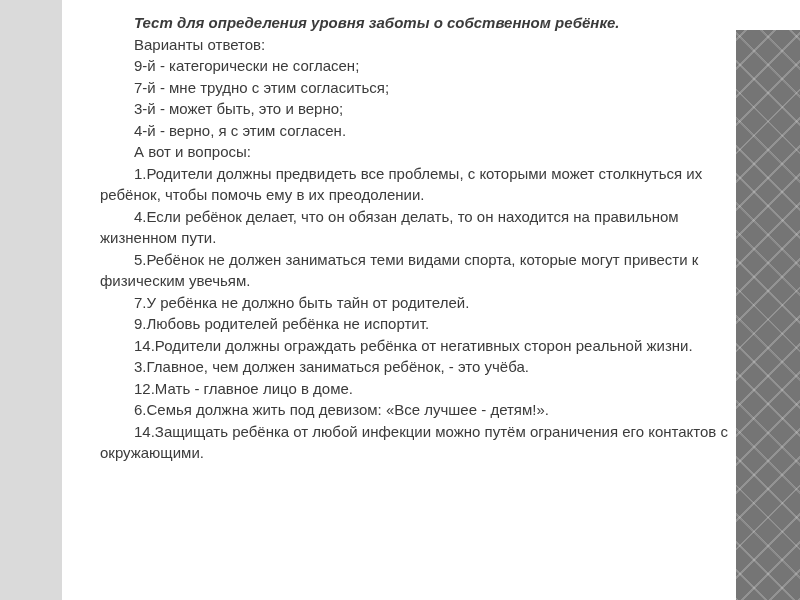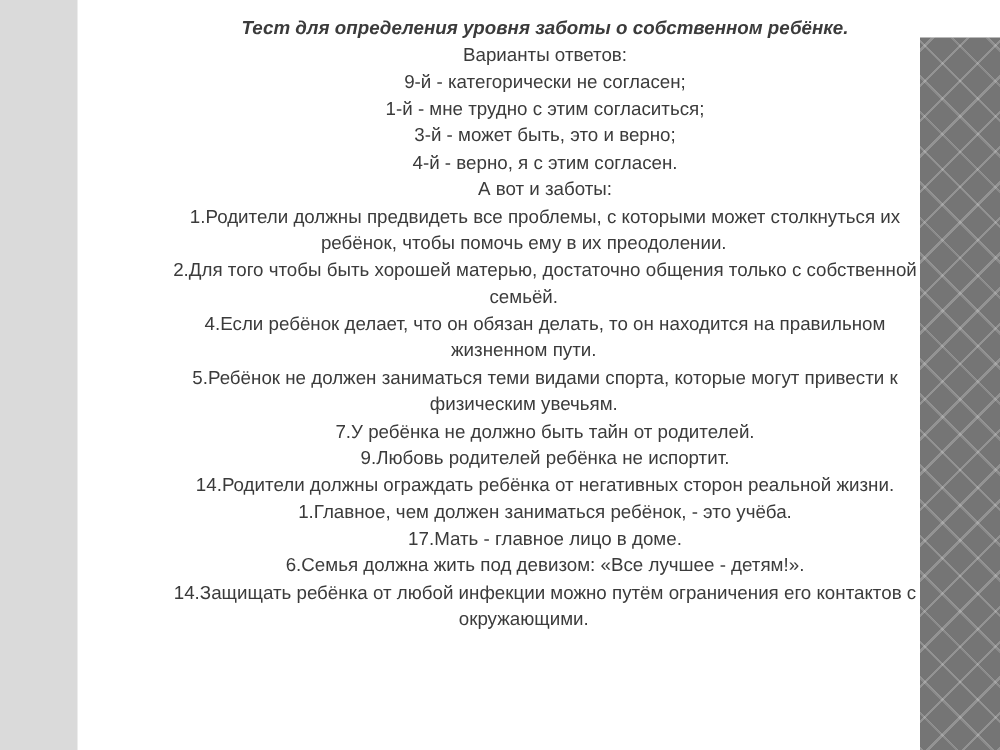--- a/index.html
+++ b/index.html
@@ -42,52 +42,50 @@
     position: absolute;
     left: 100px;
     top: 12px;
     width: 638px;
     font-size: 15px;
     line-height: 21.5px;
   }
   .content p {
     margin: 0;
     text-indent: 34px;
-    text-align: center;
   }
   p.doc-title {
     font-weight: bold;
     font-style: italic;
   }
 </style>
 </head>
 <body>
 
 <div class="slide">
   <div class="left-strip"></div>
   <div class="right-strip"></div>
 
   <div class="content">
     <p class="doc-title">Тест для определения уровня заботы о собственном ребёнке.</p>
     <p>Варианты ответов:</p>
     <div>
         <p>9-й - категорически не согласен;</p>
-        <p>1-й - мне трудно с этим согласиться;</p>
+        <p>7-й - мне трудно с этим согласиться;</p>
         <p>3-й - может быть, это и верно;</p>
         <p>4-й - верно, я с этим согласен.</p>
       </div>
-    <p>А вот и заботы:</p>
+    <p>А вот и вопросы:</p>
     <div>
         <p>1.Родители должны предвидеть все проблемы, с которыми может столкнуться их ребёнок, чтобы помочь ему в их преодолении.</p>
-        <p>2.Для того чтобы быть хорошей матерью, достаточно общения только с собственной семьёй.</p>
         <p>4.Если ребёнок делает, что он обязан делать, то он находится на правильном жизненном пути.</p>
         <p>5.Ребёнок не должен заниматься теми видами спорта, которые могут привести к физическим увечьям.</p>
         <p>7.У ребёнка не должно быть тайн от родителей.</p>
         <p>9.Любовь родителей ребёнка не испортит.</p>
         <p>14.Родители должны ограждать ребёнка от негативных сторон реальной жизни.</p>
-        <p>1.Главное, чем должен заниматься ребёнок, - это учёба.</p>
-        <p>17.Мать - главное лицо в доме.</p>
+        <p>3.Главное, чем должен заниматься ребёнок, - это учёба.</p>
+        <p>12.Мать - главное лицо в доме.</p>
         <p>6.Семья должна жить под девизом: «Все лучшее - детям!».</p>
         <p>14.Защищать ребёнка от любой инфекции можно путём ограничения его контактов с окружающими.</p>
       </div>
 
   </div>
 </div>
 
 </body></html>

